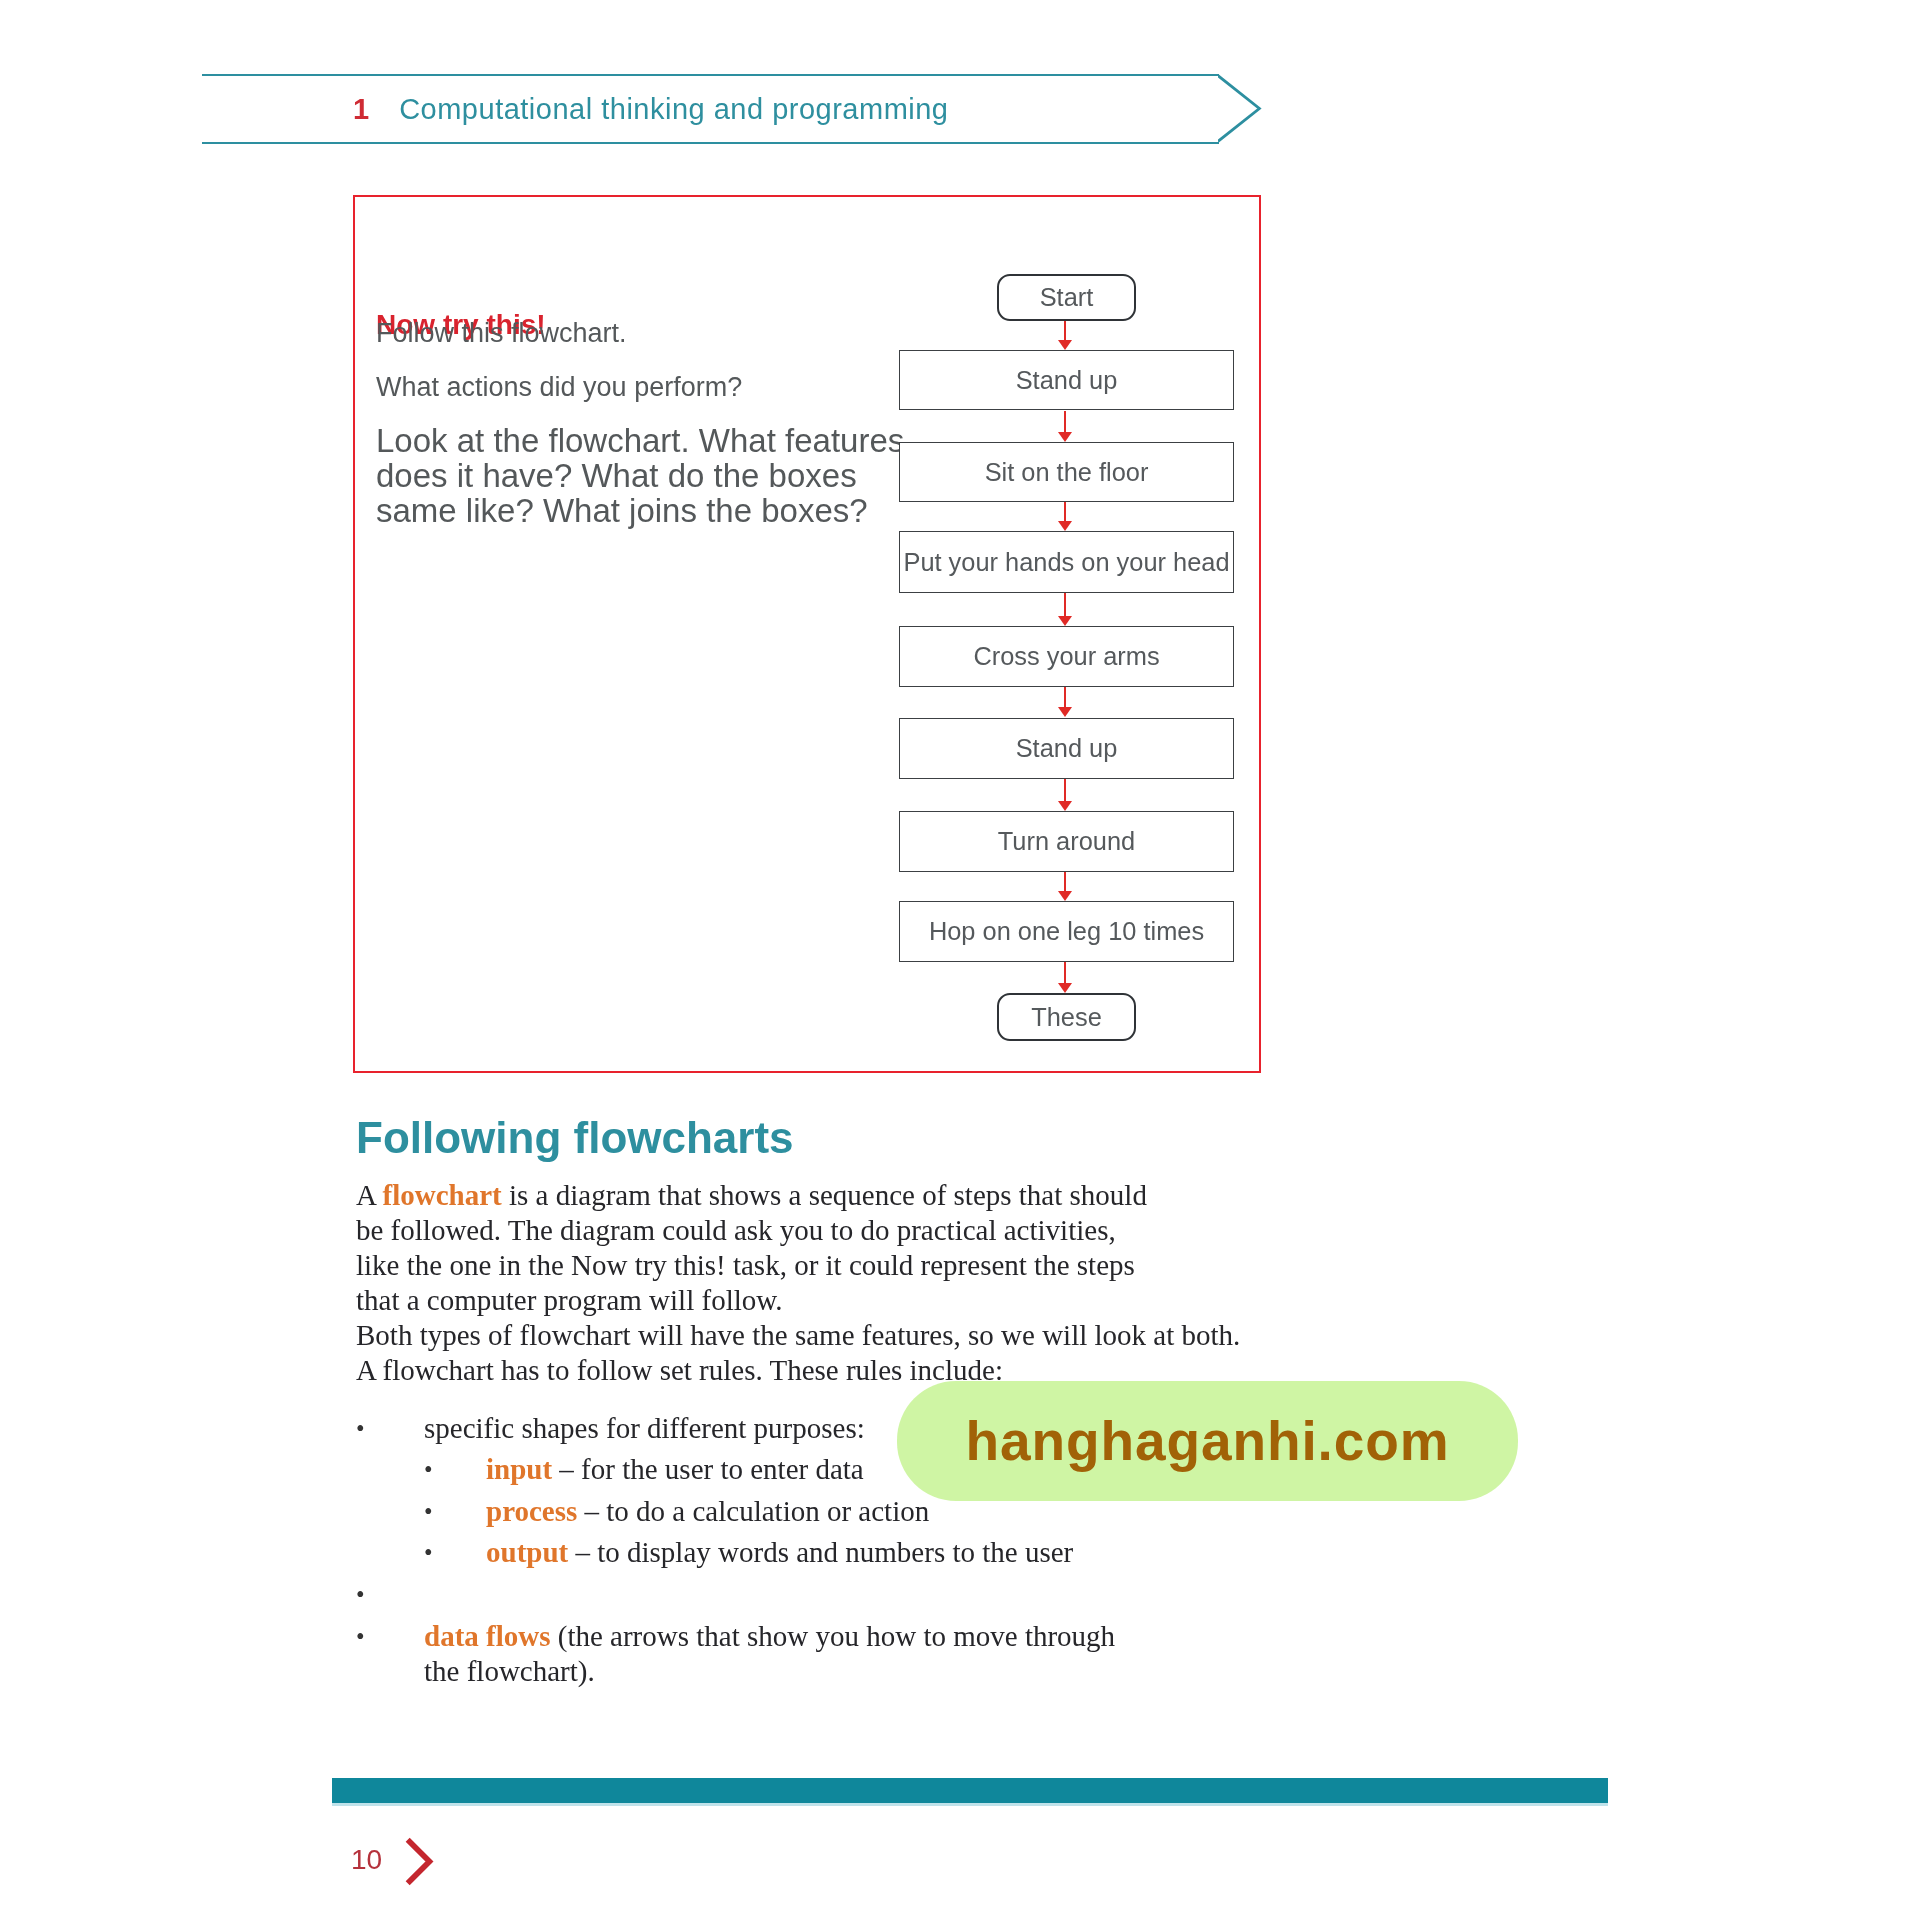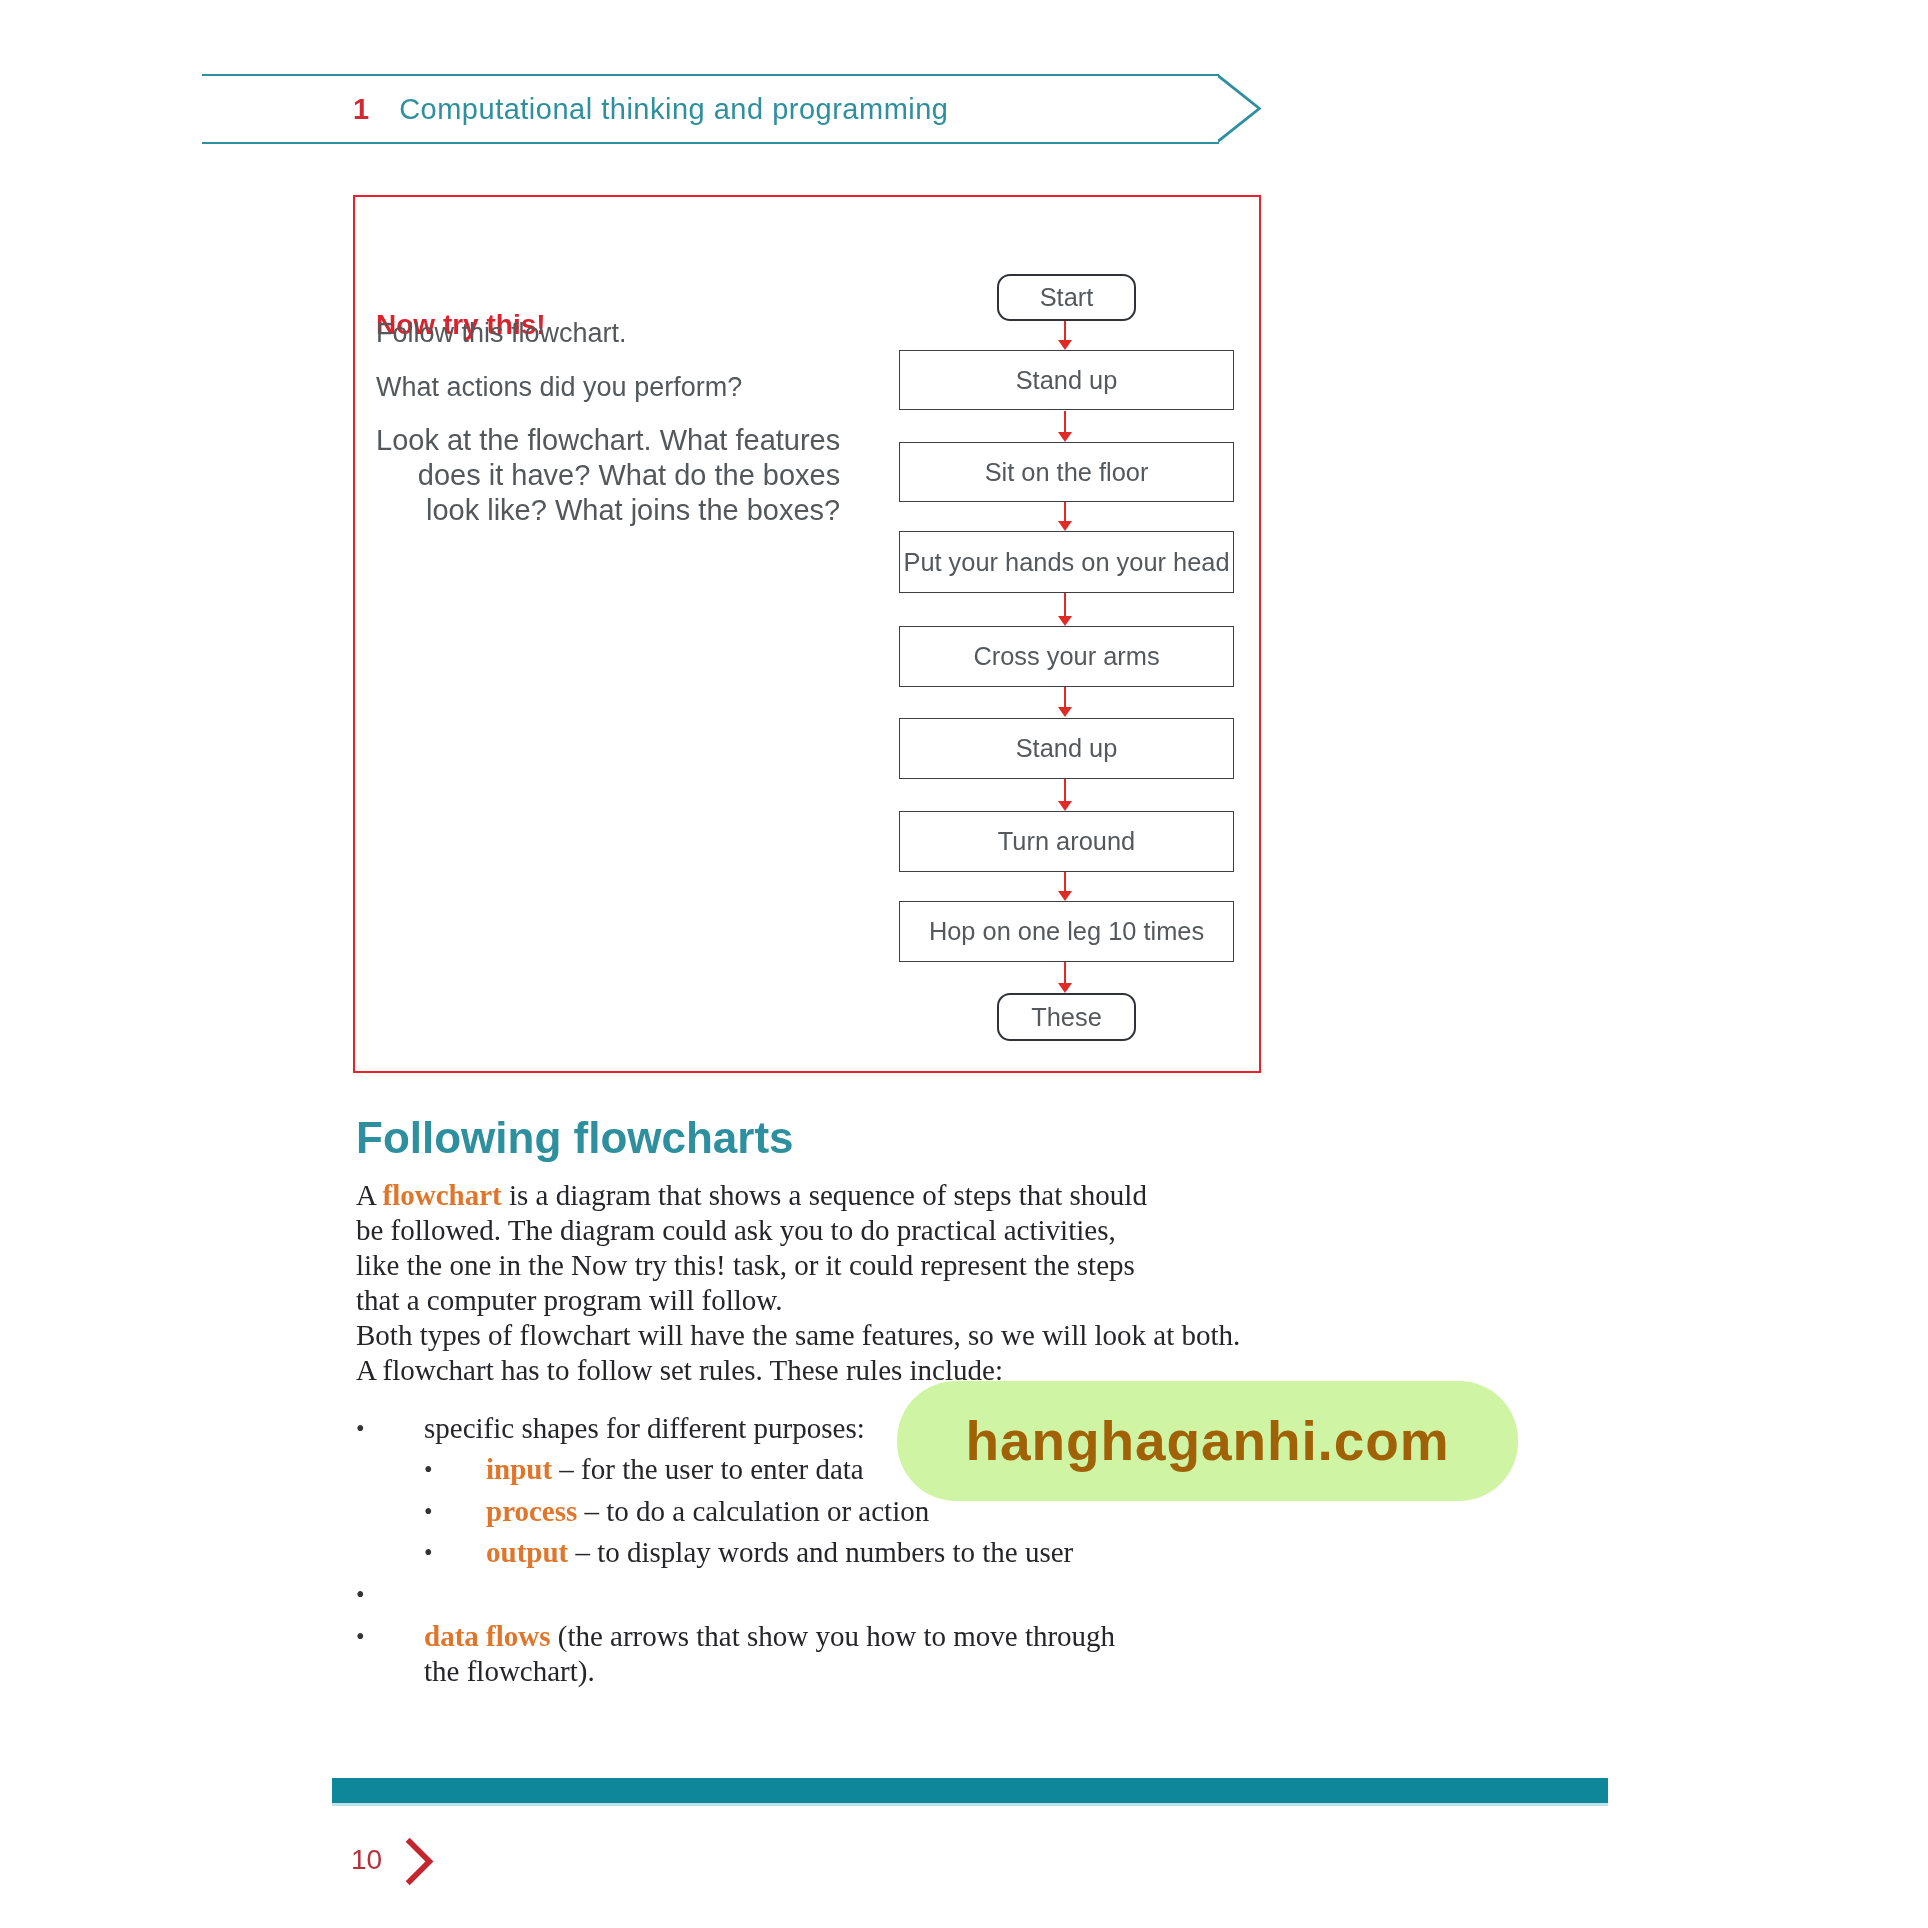--- a/index.html
+++ b/index.html
@@ -23,21 +23,21 @@
     position:absolute; left:353px; top:195px; width:904px; height:874px;
     border:2.8px solid #e8222d; background:#ffffff;
   }
   .cbox-header {
     position:absolute; left:0; top:0; right:0; height:53px; background:#e8222d;
     display:flex; align-items:center; padding-left:22.6px;
     color:#ffffff; font-weight:bold; font-size:31px;
   }
   .nt-title { position:absolute; left:21px; top:72px; color:#d9232e; font-weight:bold; font-size:28px;margin-top:40px; }
   .nt-line  { position:absolute; left:21px; color:#54585a; font-size:27px; }
-  .nt-block { position:absolute; left:21px; color:#54585a; font-size:29px; line-height:35px;text-align:right; }
+  .nt-block { position:absolute; left:21px; color:#54585a; font-size:33px; line-height:35px; }
 
   
   .flowchart { position:absolute; left:544px; top:77px; width:335px; height:772px; }
   .fc-node {
     position:absolute; left:0; width:335px; background:#fff;
     display:flex; align-items:center; justify-content:center;
     color:#55595c; font-size:25.4px; border:1.9px solid #3c4043; box-sizing:border-box;
   }
   .fc-terminator { left:98px; width:139px; border-radius:13px; border:2.4px solid #2f3337; }
   .flow-arrow { position:absolute; left:159px; width:14px; }
@@ -84,21 +84,21 @@
 </svg>
 
 <div class="cbox">
 
   <div class="nt-title">Now try this!</div>
   <div class="nt-line" style="top:121px;">Follow this flowchart.</div>
   <div class="nt-line" style="top:175px;">What actions did you perform?</div>
   <div class="nt-block" style="top:226px;">
     <div>Look at the flowchart. What features</div>
     <div>does it have? What do the boxes</div>
-    <div>look like? What joins the boxes?</div>
+    <div>same like? What joins the boxes?</div>
   </div>
 
   <div class="flowchart">
     <div class="fc-node fc-terminator" style="top:0; height:47px;">Start</div>
     <div class="flow-arrow" style="top:47px; height:29px;"></div>
 
     <div class="fc-node" style="top:76px; height:60px;">Stand up</div>
     <div class="flow-arrow" style="top:137px; height:31px;"></div>
 
     <div class="fc-node" style="top:168px; height:60px;">Sit on the floor</div>

